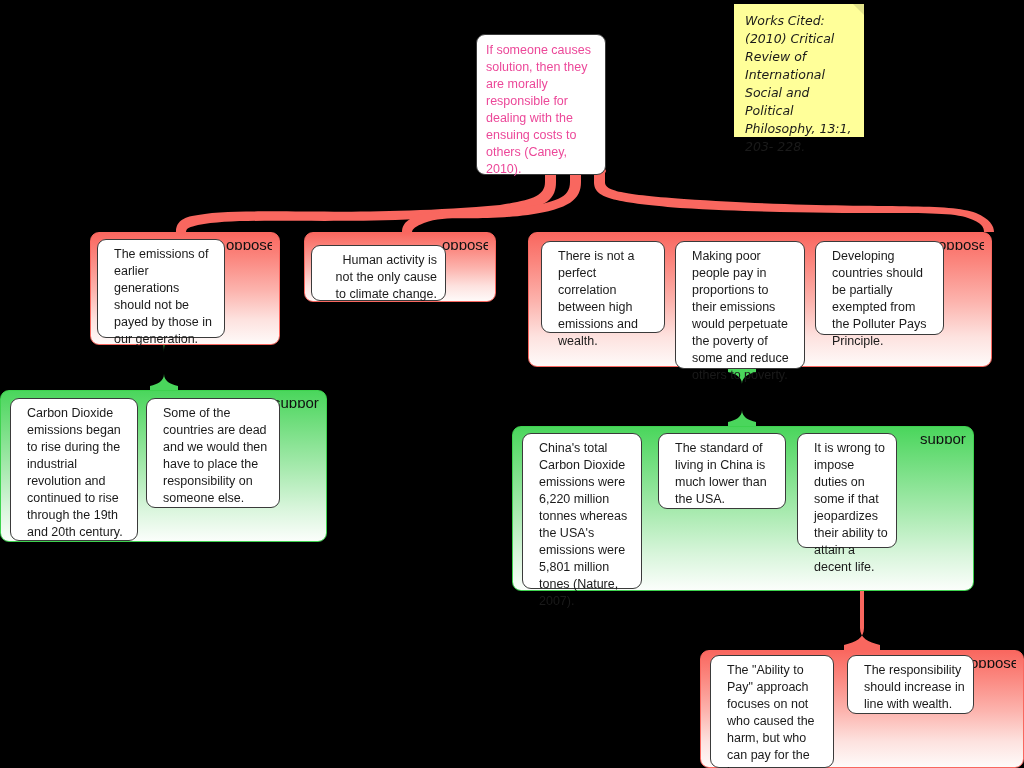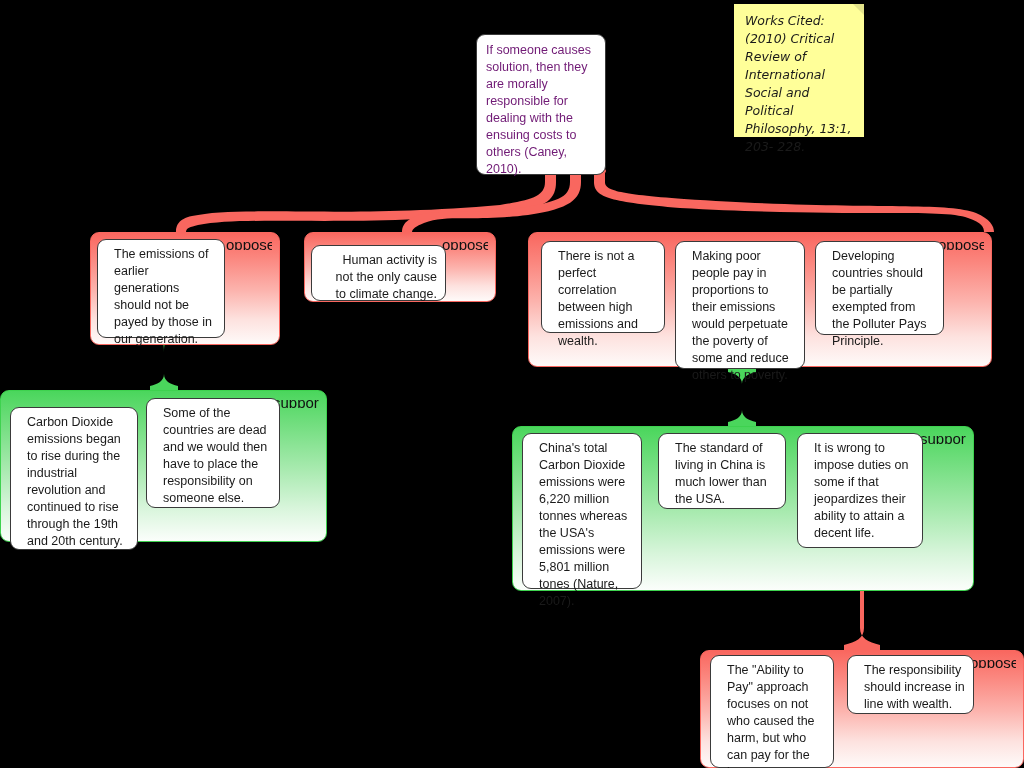--- a/index.html
+++ b/index.html
@@ -30,21 +30,21 @@
     z-index: 1;
   }
 
   
   .claim {
     position: absolute;
     background: #ffffff;
     border: 1px solid #3a3a3a;
     border-radius: 9px;
     box-sizing: border-box;
-    color: #701a75;
+    color: #ec4899;
     font-size: 12.5px;
     line-height: 17px;
     padding: 7px 9px 6px 9px;
     z-index: 5;
   }
 
   
   .panel {
     position: absolute;
     border-radius: 9px;
@@ -216,37 +216,37 @@
   <div class="card" style="left:675px; top:241px; width:130px; height:128px;">
     <span>Making poor people pay in proportions to their emissions would perpetuate the poverty of some and reduce others to poverty.</span>
   </div>
   <div class="card" style="left:815px; top:241px; width:129px; height:94px;">
     <span>Developing countries should be partially exempted from the Polluter Pays Principle.</span>
   </div>
 
   <div class="panel support" style="left:0px; top:390px; width:327px; height:152px;">
     <span class="panel-label">support</span>
   </div>
-  <div class="card" style="left:10px; top:398px; width:128px; height:143px;margin-top:9px;">
+  <div class="card" style="left:10px; top:398px; width:128px; height:143px;">
     <span>Carbon Dioxide emissions began to rise during the industrial revolution and continued to rise through the 19th and 20th century.</span>
   </div>
   <div class="card" style="left:146px; top:398px; width:134px; height:110px;">
     <span>Some of the countries are dead and we would then have to place the responsibility on someone else.</span>
   </div>
 
   <div class="panel support" style="left:512px; top:426px; width:462px; height:165px;">
     <span class="panel-label">support</span>
   </div>
   <div class="card" style="left:522px; top:433px; width:120px; height:156px;">
     <span>China's total Carbon Dioxide emissions were 6,220 million tonnes whereas the USA's emissions were 5,801 million tones (Nature, 2007).</span>
   </div>
   <div class="card" style="left:658px; top:433px; width:128px; height:76px;">
     <span>The standard of living in China is much lower than the USA.</span>
   </div>
-  <div class="card" style="left:797px; top:433px; width:126px; height:115px;">
+  <div class="card" style="left:797px; top:433px; width:100px; height:115px;">
     <span>It is wrong to impose duties on some if that jeopardizes their ability to attain a decent life.</span>
   </div>
 
   <div class="panel opposes" style="left:700px; top:650px; width:324px; height:118px;">
     <span class="panel-label">oppose</span>
   </div>
   <div class="card" style="left:710px; top:655px; width:124px; height:113px;">
     <span>The "Ability to Pay" approach focuses on not who caused the harm, but who can pay for the harm.</span>
   </div>
   <div class="card" style="left:847px; top:655px; width:127px; height:59px;">

